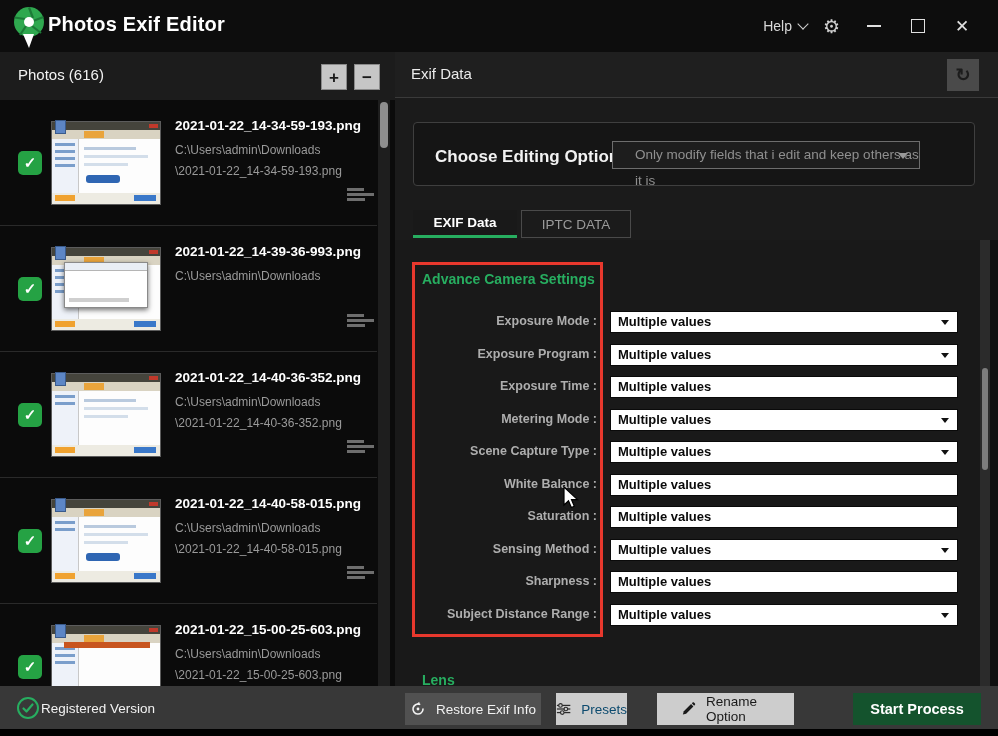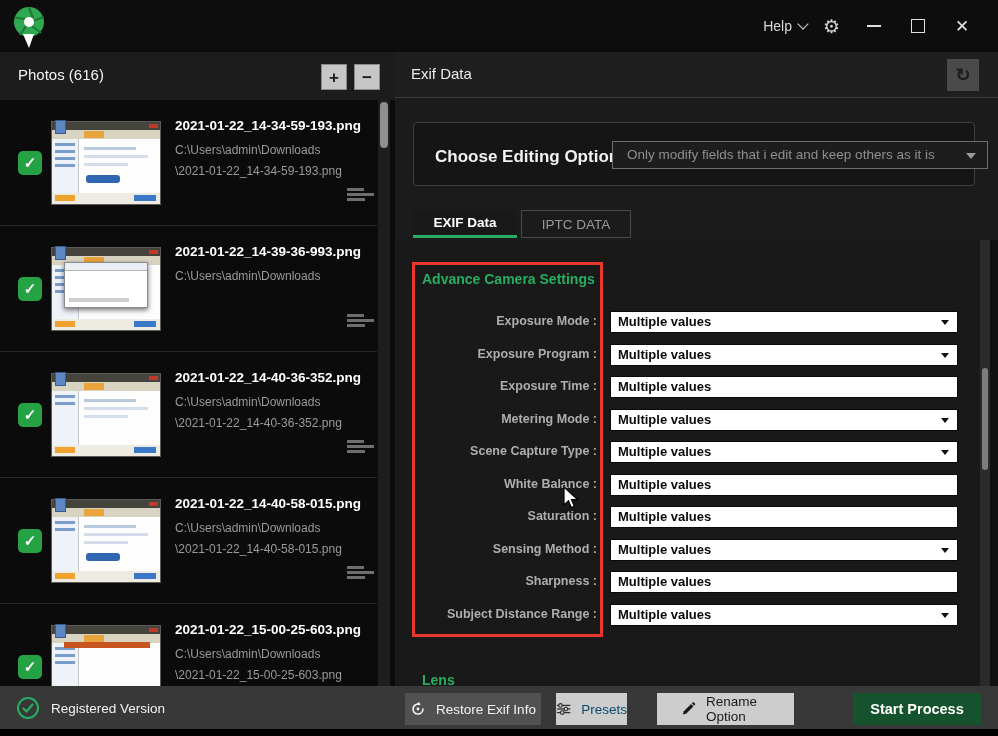--- a/index.html
+++ b/index.html
@@ -69,22 +69,22 @@
   
   .right-panel{position:absolute;left:395px;top:52px;width:603px;height:634px;background:#1b1b1b;}
   .rp-header{position:absolute;left:0;top:0;width:100%;height:46px;background:#1f1f1f;border-bottom:1px solid #3a3a3a;box-sizing:border-box;}
   .rp-title{position:absolute;left:16px;top:13px;color:#eaeaea;font-size:15px;}
   .refresh-btn{position:absolute;right:19px;top:7px;width:32px;height:32px;background:#4a4a4a;
                display:flex;align-items:center;justify-content:center;color:#1c1c1c;font-size:18px;font-weight:700;}
 
   .option-panel{position:absolute;left:18px;top:70px;width:562px;height:64px;background:#151515;
                 border:1px solid #3f3f3f;border-radius:4px;box-sizing:border-box;}
   .opt-label{position:absolute;left:21px;top:24px;color:#f2f2f2;font-size:17px;font-weight:700;}
-  .opt-select{position:absolute;left:198px;top:18px;width:376px;height:28px;background:#1d1d1d;border:1px solid #6d6d6d;
-              box-sizing:border-box;color:#8f8f8f;font-size:13.5px;line-height:26px;padding-left:14px;}
+  .opt-select{position:absolute;left:198px;top:18px;width:308px;height:28px;background:#1d1d1d;border:1px solid #6d6d6d;
+              box-sizing:border-box;color:#8f8f8f;font-size:13.5px;line-height:26px;padding-left:22px;}
   .opt-arrow{position:absolute;right:11px;top:11px;width:0;height:0;border-left:5px solid transparent;
              border-right:5px solid transparent;border-top:6px solid #9a9a9a;}
 
   .tabs{position:absolute;left:18px;top:158px;height:30px;display:flex;gap:4px;}
   .tab{height:28px;box-sizing:border-box;display:flex;align-items:center;justify-content:center;
        color:#9a9a9a;font-size:13.5px;border:1px solid #4a4a4a;}
   .tab.active{color:#fff;font-weight:700;border:none;border-bottom:3px solid #27ae60;background:#191919;}
   .tab.t1{width:104px;} .tab.t2{width:110px;} .tab.t3{width:110px;}
 
   .content{position:absolute;left:0;top:188px;width:595px;height:446px;background:#191919;overflow:hidden;}
@@ -101,21 +101,21 @@
   .r0{top:71px;} .r1{top:104px;} .r2{top:136px;} .r3{top:169px;} .r4{top:201px;}
   .r5{top:234px;} .r6{top:266px;} .r7{top:299px;} .r8{top:331px;} .r9{top:364px;}
 
   .form-scroll{position:absolute;left:585px;top:0;width:10px;height:446px;background:#2b2b2b;}
   .form-thumb{position:absolute;left:2px;top:128px;width:6px;height:102px;background:#7d7d7d;border-radius:3px;}
   .right-gutter{position:absolute;left:595px;top:188px;width:8px;height:446px;background:#101010;}
 
   
   .footer{position:absolute;left:0;top:686px;width:998px;height:43px;background:#383838;}
   .bottom-strip{position:absolute;left:0;top:729px;width:998px;height:7px;background:#000;}
-  .reg{position:absolute;left:16px;top:10px;display:flex;align-items:center;gap:11px;}
+  .reg{position:absolute;left:16px;top:10px;display:flex;align-items:center;gap:1px;}
   .reg-text{color:#f2f2f2;font-size:13.5px;}
   .fbtn{position:absolute;top:7px;height:32px;display:flex;align-items:center;justify-content:center;gap:10px;
         font-size:13.5px;box-sizing:border-box;}
   .btn-restore{left:405px;width:136px;background:#515151;color:#f2f2f2;}
   .btn-presets{left:556px;width:71px;background:#cdcdcd;color:#0c4a6e;}
   .btn-rename{left:657px;width:137px;background:#cdcdcd;color:#1a1a1a;padding-left:24px;}
   .btn-start{left:853px;width:128px;background:#14532d;color:#fff;font-weight:700;font-size:14.5px;}
 
   
   .cursor{position:absolute;left:563px;top:486px;width:17px;height:24px;z-index:50;}
@@ -129,20 +129,21 @@
     <g stroke="#1d7a38" stroke-width="2.2">
       <line x1="21" y1="2.5" x2="25" y2="13"></line>
       <line x1="35.5" y1="12" x2="25" y2="16"></line>
       <line x1="33" y1="28" x2="24" y2="21"></line>
       <line x1="12" y1="30" x2="18" y2="21"></line>
       <line x1="6.5" y1="12.5" x2="17" y2="14"></line>
     </g>
     <circle cx="21" cy="17" r="5" fill="#ffffff"></circle>
     <path d="M15 29 L21 43 L26 29 Z" fill="#ffffff"></path>
   </svg>
+  <div class="app-title">Photos Exif Editor</div>
   <div class="tb-right">
     <div class="help">
       <span>Help</span>
       <span class="chev"></span>
     </div>
     <div class="gear">⚙</div>
     <div class="winbtn">
         <span class="min-glyph"></span>
       </div>
     <div class="winbtn">

